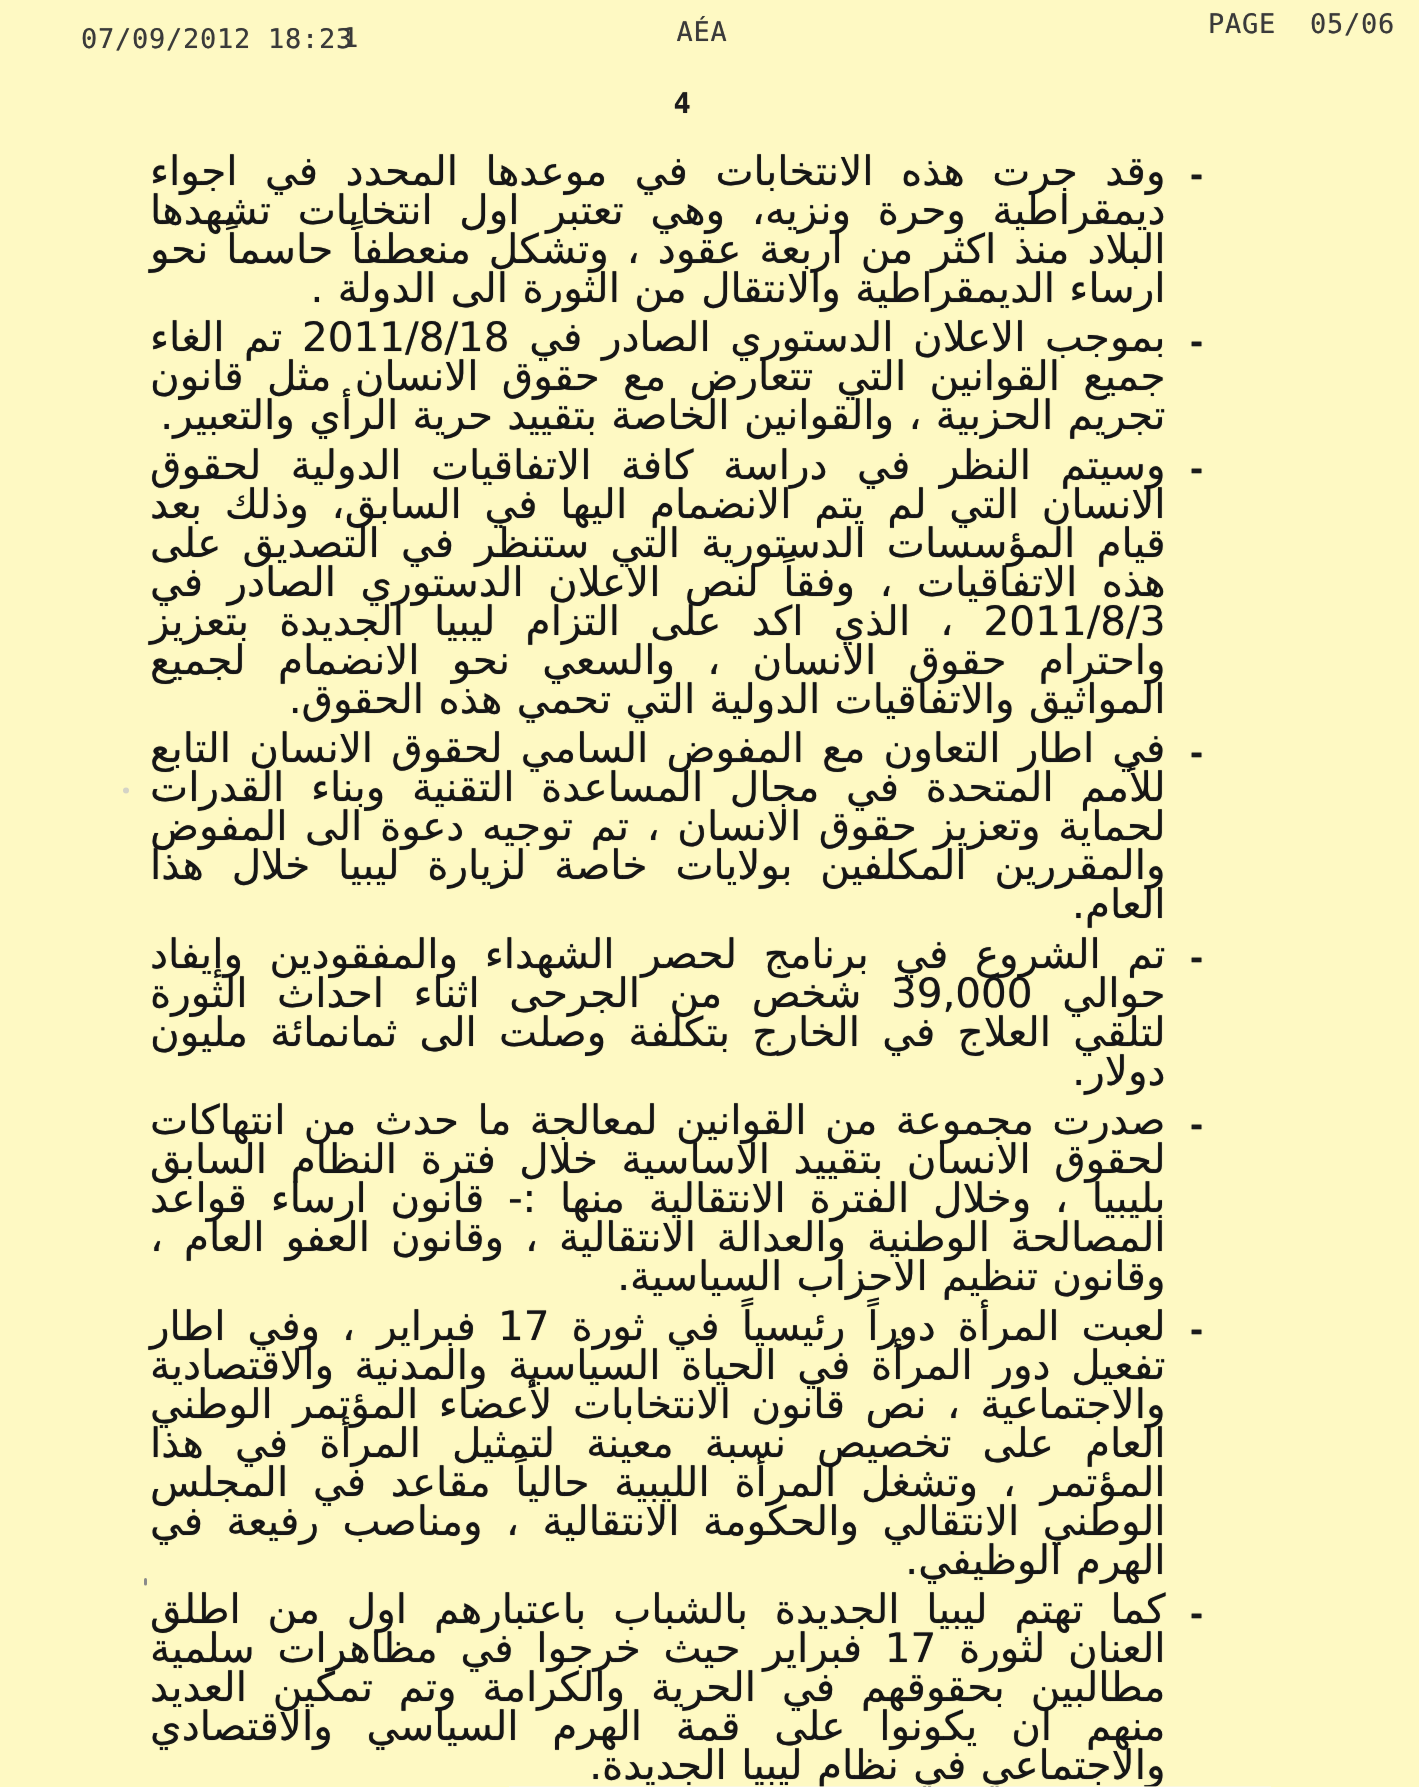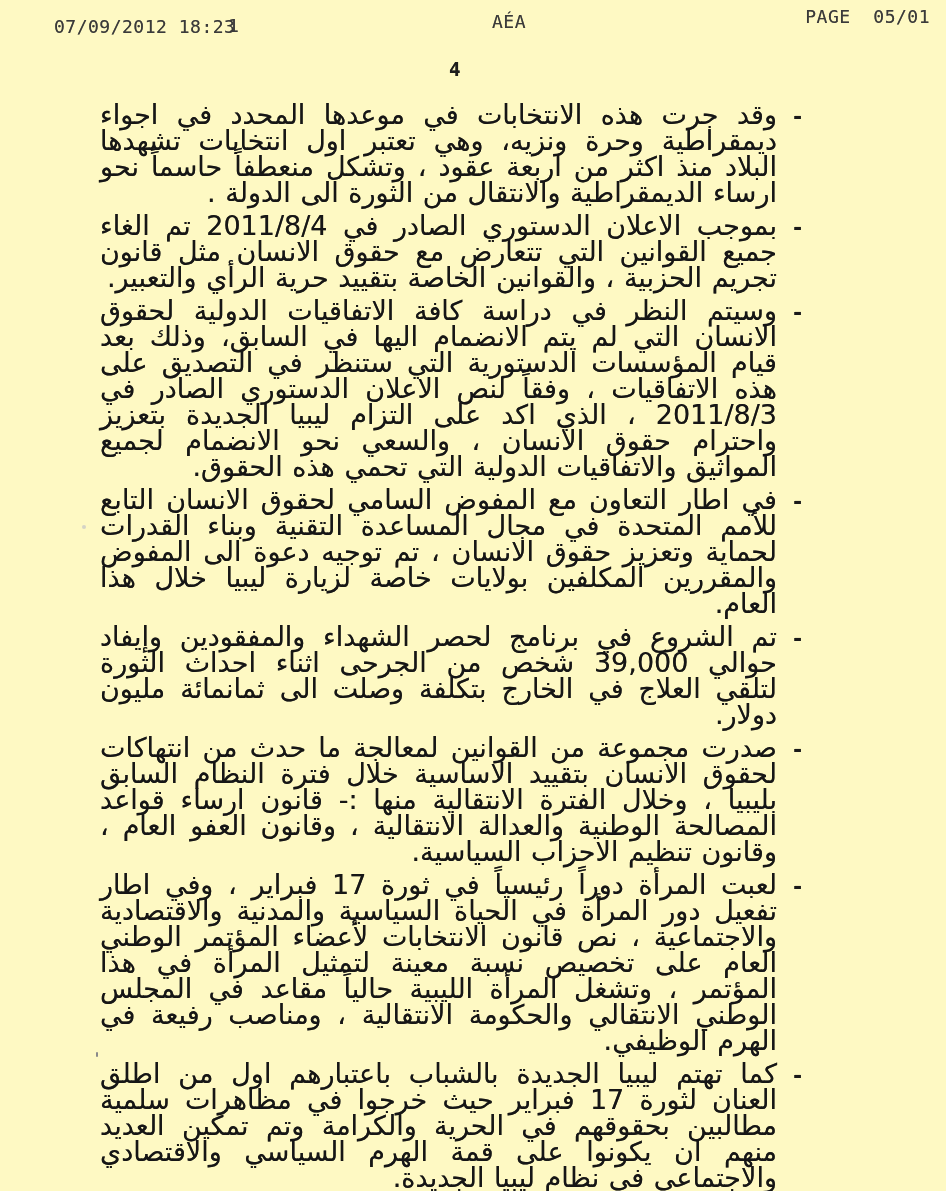--- a/index.html
+++ b/index.html
@@ -20,21 +20,21 @@
     position: absolute;
     font-family: "DejaVu Sans Mono", "Liberation Mono", monospace;
     color: #3a3a3a;
     font-size: 18px;
     letter-spacing: 0.5px;
     white-space: pre;
     text-shadow: 0 0 0.5px rgba(40,40,40,0.55);
   }
   .fx-datetime { left: 54px; top: 16px; }
   .fx-station  { left: 228px; top: 15px; }
-  .fx-sender   { left: 492px; top: 11px; }
+  .fx-sender   { left: 451px; top: 11px; }
   .fx-page     { right: 16px; top: 6px; }
 
   .page-number {
     position: absolute;
     left: 449px;
     top: 58px;
     font-family: "DejaVu Sans Mono", "Liberation Mono", monospace;
     font-weight: bold;
     font-size: 19px;
     color: #1d1d1d;
@@ -99,35 +99,35 @@
 </style>
 </head>
 <body>
 
 <div class="sheet">
 
   <div class="fax-header">
     <span class="fx-datetime">07/09/2012 18:23</span>
     <span class="fx-station">1</span>
     <span class="fx-sender">AÉA</span>
-    <span class="fx-page">PAGE  05/01</span>
+    <span class="fx-page">PAGE  05/06</span>
   </div>
 
   <div class="page-number">4</div>
 
   <div class="doc-body" lang="ar" dir="rtl">
 
     <div class="bullet">
       <span class="dash">-</span>
       <p class="btext">وقد جرت هذه الانتخابات في موعدها المحدد في اجواء ديمقراطية وحرة ونزيه، وهي تعتبر اول انتخابات تشهدها البلاد منذ اكثر من اربعة عقود ، وتشكل منعطفاً حاسماً نحو ارساء الديمقراطية والانتقال من الثورة الى الدولة .</p>
     </div>
 
     <div class="bullet">
       <span class="dash">-</span>
-      <p class="btext">بموجب الاعلان الدستوري الصادر في 2011/8/4 تم الغاء جميع القوانين التي تتعارض مع حقوق الانسان مثل قانون تجريم الحزبية ، والقوانين الخاصة بتقييد حرية الرأي والتعبير.</p>
+      <p class="btext">بموجب الاعلان الدستوري الصادر في 2011/8/18 تم الغاء جميع القوانين التي تتعارض مع حقوق الانسان مثل قانون تجريم الحزبية ، والقوانين الخاصة بتقييد حرية الرأي والتعبير.</p>
     </div>
 
     <div class="bullet">
       <span class="dash">-</span>
       <p class="btext">وسيتم النظر في دراسة كافة الاتفاقيات الدولية لحقوق الانسان التي لم يتم الانضمام اليها في السابق، وذلك بعد قيام المؤسسات الدستورية التي ستنظر في التصديق على هذه الاتفاقيات ، وفقاً لنص الاعلان الدستوري الصادر في 2011/8/3 ، الذي اكد على التزام ليبيا الجديدة بتعزيز واحترام حقوق الانسان ، والسعي نحو الانضمام لجميع المواثيق والاتفاقيات الدولية التي تحمي هذه الحقوق.</p>
     </div>
 
     <div class="bullet">
       <span class="dash">-</span>
       <p class="btext">في اطار التعاون مع المفوض السامي لحقوق الانسان التابع للأمم المتحدة في مجال المساعدة التقنية وبناء القدرات لحماية وتعزيز حقوق الانسان ، تم توجيه دعوة الى المفوض والمقررين المكلفين بولايات خاصة لزيارة ليبيا خلال هذا العام.</p>

